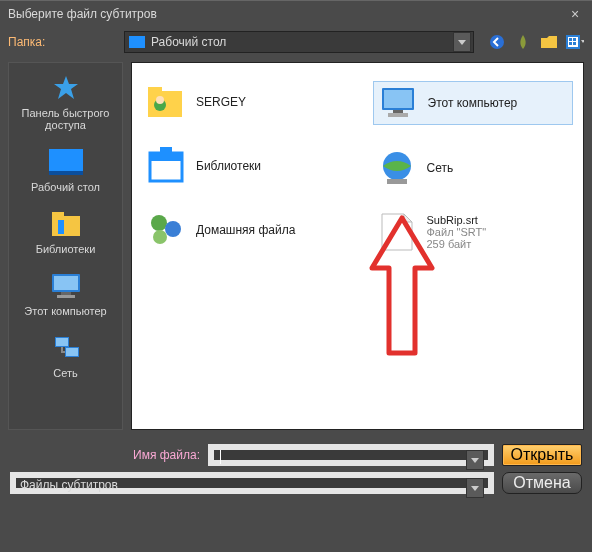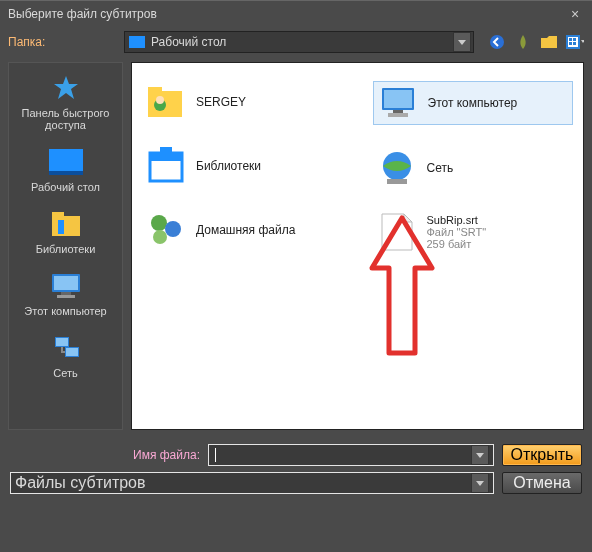--- a/index.html
+++ b/index.html
@@ -29,25 +29,25 @@
   .fitem .big { width: 40px; height: 38px; display:flex; align-items:center; justify-content:center; flex-shrink:0; }
   .fitem .meta { display:flex; flex-direction:column; font-size: 11px; }
   .fitem .meta .sub { color: #888; }
   .fitem.selected { background: #e6f1fb; border: 1px solid #9ec8ef; }
 
   .arrow { position: absolute; left: 235px; top: 150px; pointer-events:none; }
 
   .bottom { padding: 6px 10px 10px 10px; display:flex; flex-direction:column; gap:6px; }
   .brow { display:flex; align-items:center; gap:8px; }
   .brow .lbl { color:#f9a8d4; font-size:12px; width:190px; text-align:right; }
-  .txtinput { flex:1; height:22px; background:#3a3a3a; border:1px solid #e5e5e5; display:flex; align-items:center; padding:0 4px; color:#d9d9d9; font-size:16px; }
+  .txtinput { flex:1; height:22px; background:#3a3a3a; border:6px solid #e5e5e5; display:flex; padding:0 4px; color:#d9d9d9; font-size:12px; }
   .txtinput .dd { margin-left:auto; width:18px; height:20px; background:#5a5a5a; border:1px solid #333; display:flex; align-items:center; justify-content:center; }
   .btn { width: 80px; height:22px; border:1px solid #222; display:flex; align-items:center; justify-content:center; font-size:16px; cursor:pointer; border-radius:2px; }
   .btn-open { background: linear-gradient(#ffd070,#f29a1a); color:#000; box-shadow: inset 0 0 0 1px #ffb84d; }
-  .btn-cancel { background: linear-gradient(#6a6a6a,#4a4a4a); color:#eee; }
+  .btn-cancel { background: linear-gradient(#6a6a6a,#4a4a4a); color:#eee;border-radius:7px; }
   svg { display:block; }
   .caret-line { display:inline-block; width:1px; height:14px; background:#fff; margin-left:2px; }
 </style>
 </head>
 <body>
 
 <div class="dialog">
 
   <div class="titlebar">
     <span>Выберите файл субтитров</span>

